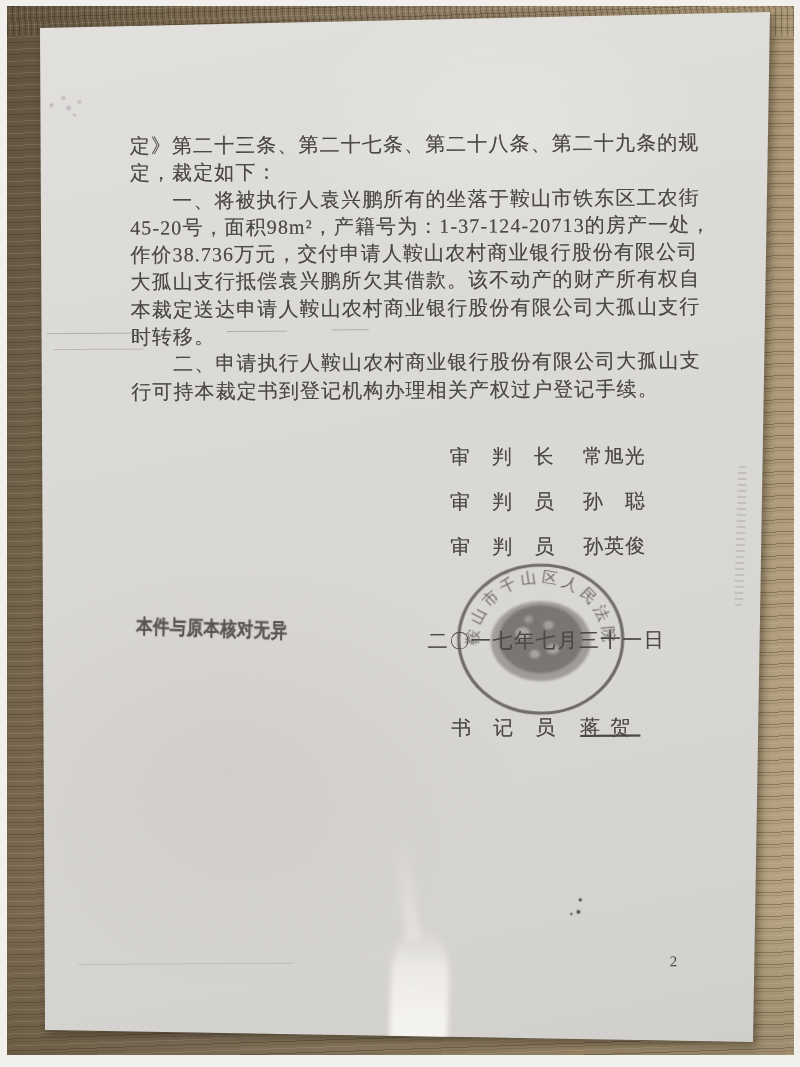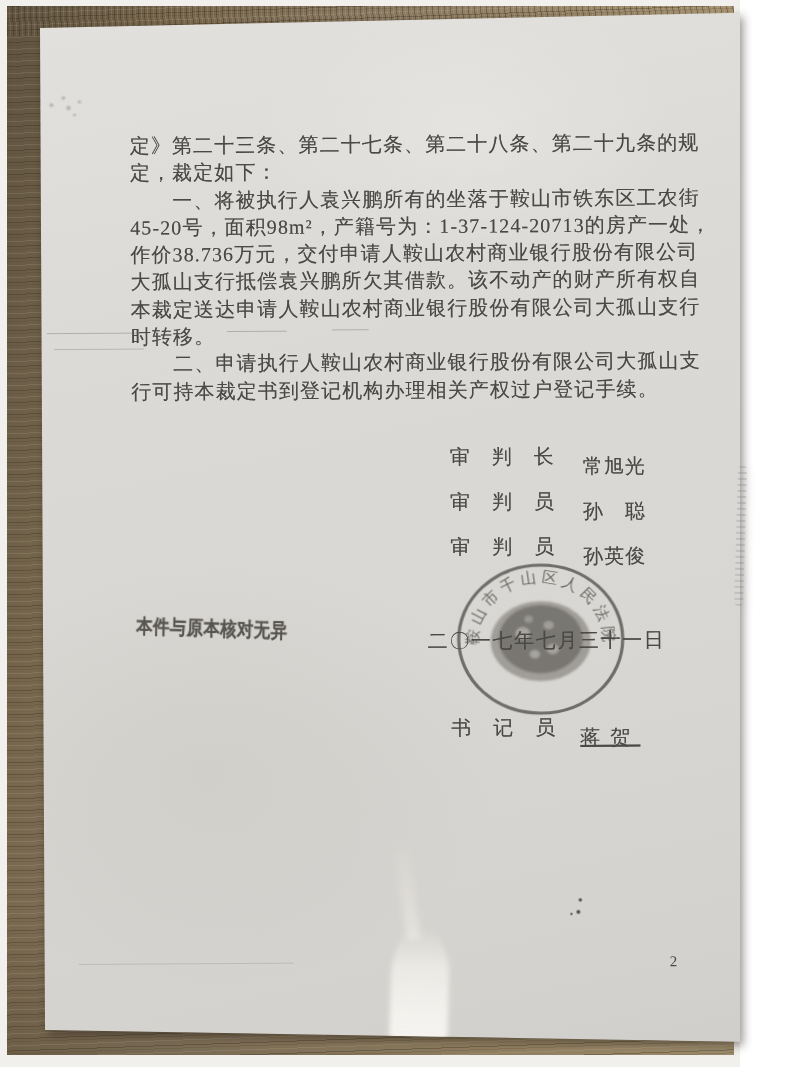--- a/index.html
+++ b/index.html
@@ -1,17 +1,17 @@
 <!DOCTYPE html>
 <html><head>
 <meta charset="utf-8">
 <style>
   html,body{margin:0;padding:0;}
   body{width:800px;height:1067px;overflow:hidden;font-family:"Liberation Serif",serif;}
-  .scene{position:relative;width:740px;height:1067px;background:#f2f0ec;}
+  .scene{position:relative;width:800px;height:1067px;background:#f2f0ec;}
 
   
   .wood{position:absolute;left:7px;top:6px;right:6px;bottom:12px;
     background:
       repeating-linear-gradient(178deg, rgba(48,36,20,.30) 0 1px, rgba(0,0,0,0) 1px 3px,
         rgba(72,56,32,.18) 3px 4px, rgba(0,0,0,0) 4px 7px,
         rgba(255,240,208,.10) 7px 8px, rgba(0,0,0,0) 8px 12px),
       linear-gradient(to bottom, rgba(0,0,0,0) 86%, rgba(40,30,14,.18)),
       linear-gradient(102deg,#5f5340 0%,#77674e 18%,#887861 38%,#97866a 58%,#a8957四 0,#a89574 78%,#b7a583 100%);
     background:
@@ -40,21 +40,21 @@
 
   
   .doc-text{position:absolute;left:132px;top:131px;width:574px;font-size:20px;
     line-height:27.3px;letter-spacing:1.1px;text-shadow:0 0 .4px rgba(75,73,70,.55);}
   .doc-line{white-space:nowrap;}
 
   
   .signatures{position:absolute;left:450px;top:447px;}
   .sig-row{display:flex;height:20px;line-height:20px;margin-bottom:25px;font-size:20px;
     letter-spacing:1px;white-space:nowrap;text-shadow:0 0 .4px rgba(75,73,70,.55);}
-  .sig-name{margin-left:28px;margin-top:10px;}
+  .sig-name{margin-left:28px;}
 
   
   .seal{position:absolute;left:452px;top:560px;width:176px;height:160px;z-index:2;opacity:.92;}
   .date-line{position:absolute;left:427px;top:628px;font-size:20px;letter-spacing:1.6px;
     white-space:nowrap;z-index:3;text-shadow:0 0 .5px rgba(70,68,64,.6);}
   .clerk{position:absolute;left:450px;top:718px;z-index:3;}
   .clerk .sig-row{margin-bottom:0;}
   .clerk .sig-name{margin-left:24px;letter-spacing:10px;text-decoration:underline;}
 
   

